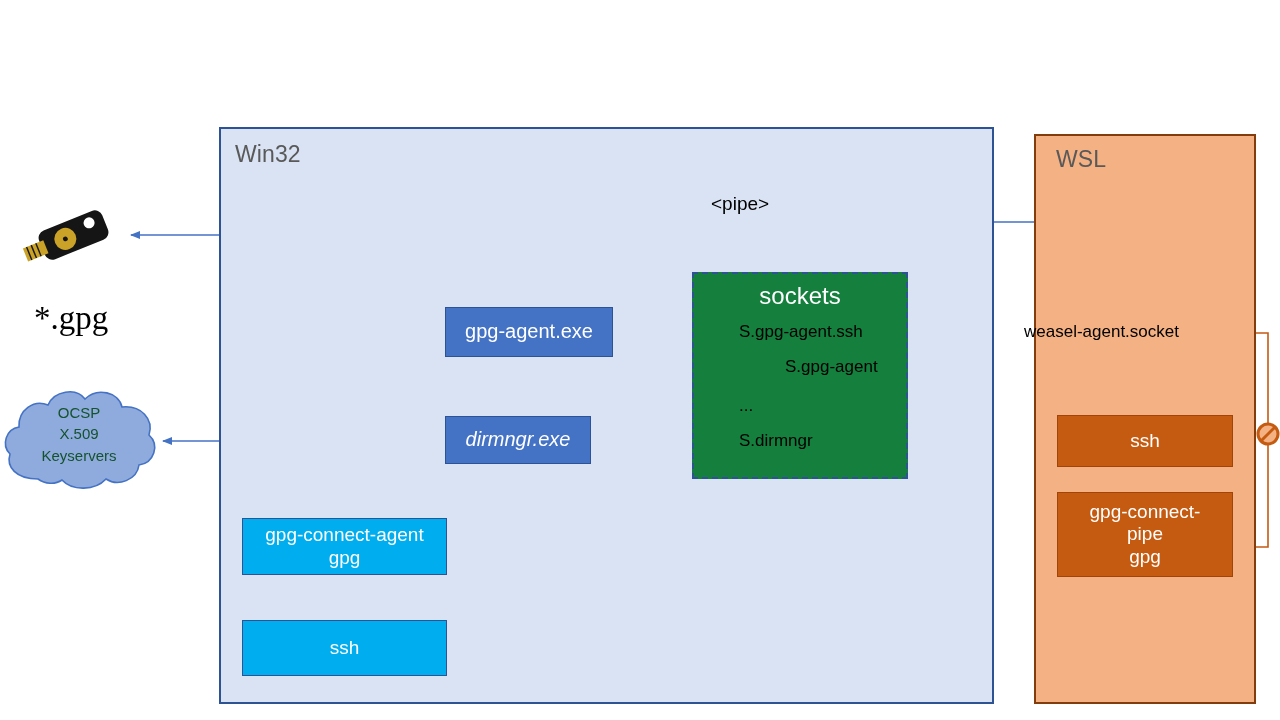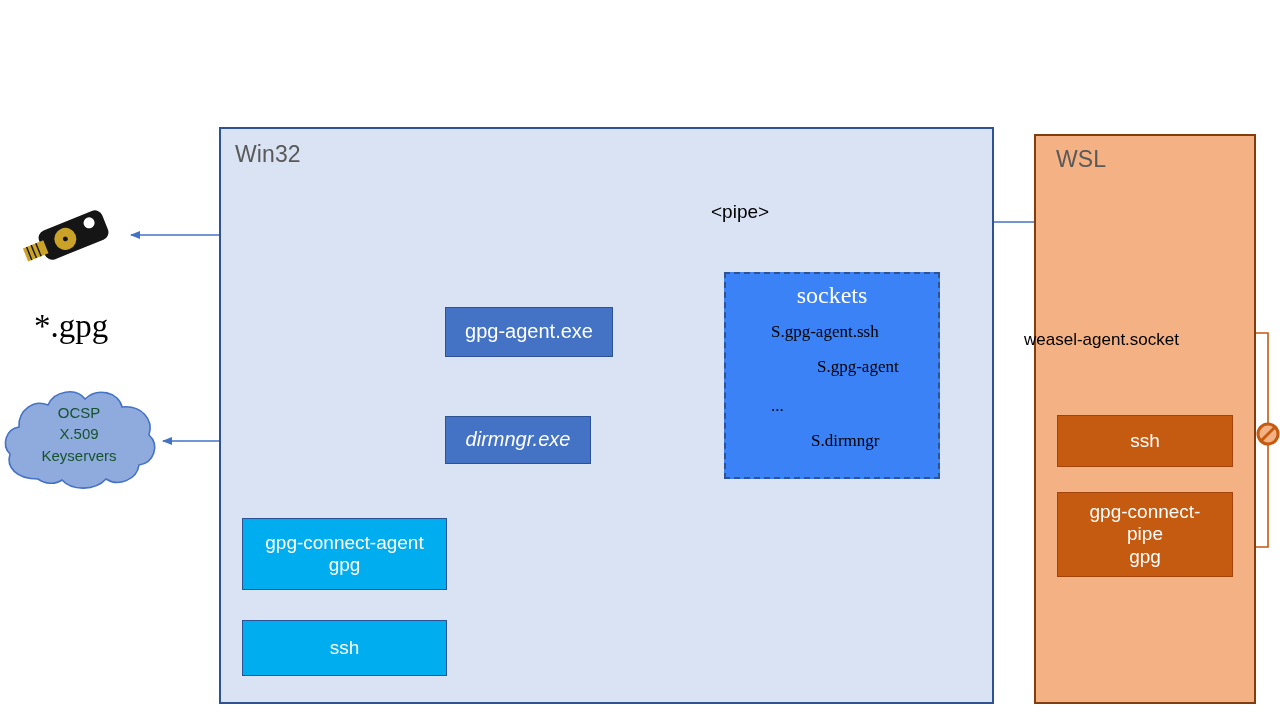--- a/index.html
+++ b/index.html
@@ -86,63 +86,61 @@
   .box-orange {
     background: #C55A11;
     border: 1px solid #A24309;
     font-size: 19px;
   }
 
   
   #scdaemon-box   { left: 242px; top: 210px; width: 167px; height: 52px; }
   #gpgagent-box   { left: 445px; top: 307px; width: 168px; height: 50px; }
   #dirmngr-box    { left: 445px; top: 416px; width: 146px; height: 48px; font-style: italic; }
-  #gpgconnect-win-box { left: 242px; top: 518px; width: 205px; height: 72px; }
+  #gpgconnect-win-box { left: 242px; top: 518px; width: 205px; height: 57px; }
   #ssh-win-box    { left: 242px; top: 620px; width: 205px; height: 56px; }
 
   #weasel-pageant-box { left: 1057px; top: 203px; width: 176px; height: 39px; }
   #ssh-wsl-box        { left: 1057px; top: 415px; width: 176px; height: 52px; }
   #gpgconnect-wsl-box { left: 1057px; top: 492px; width: 176px; height: 85px; }
 
   
   #sockets-group {
     position: absolute;
-    left: 724px; top: 272px;
+    left: 692px; top: 272px;
     width: 216px; height: 207px;
-    background: #3b82f6;
+    background: #15803d;
     border: 2px dashed #2E5395;
-    font-family: Liberation Serif, serif;
   }
   #sockets-title {
     position: absolute;
     left: 0; top: 8px;
     width: 100%;
     text-align: center;
     font-size: 24px;
     color: #ffffff;
   }
   .socket-item {
     position: absolute;
     left: 45px;
     font-size: 17px;
     color: #000000;
     white-space: nowrap;
   }
   #socket-0 { top: 48px; }
   #socket-1 { top: 83px; margin-left: 46px; }
   #socket-2 { top: 122px; }
-  #socket-3 { top: 157px; margin-left: 40px; }
+  #socket-3 { top: 157px; }
 
   
   .plain-label {
     position: absolute;
     font-size: 18px;
     color: #000000;
     white-space: nowrap;
-    margin-top: 8px;
   }
   #pipe-label { left: 711px; top: 193px; font-size: 19px; }
   #weasel-socket-label { left: 1024px; top: 322px; font-size: 17px; }
   #gpg-file-label {
     left: 34px; top: 300px;
     font-size: 33px;
     color: #000000;
     font-family: Liberation Serif, serif;
   }
 

